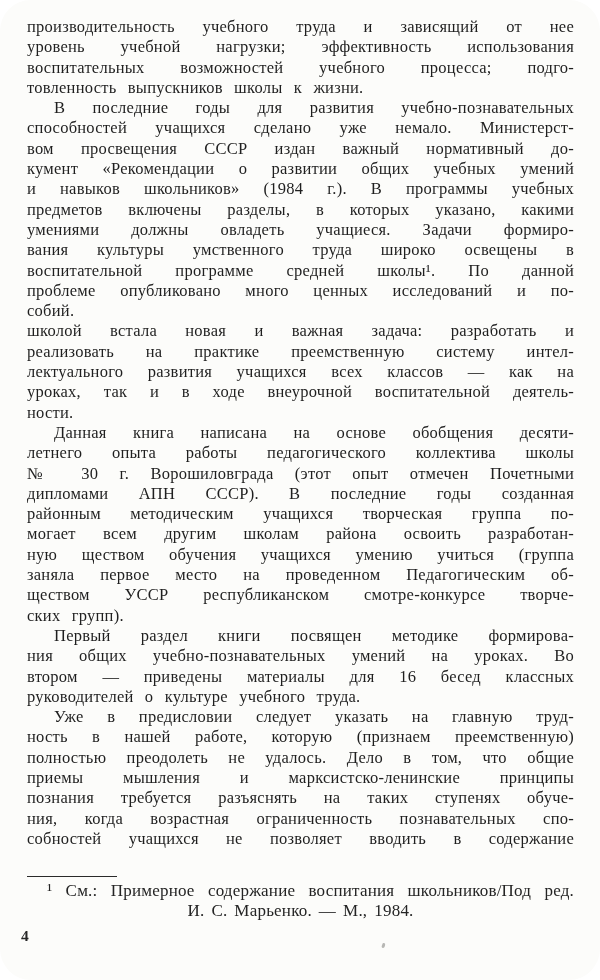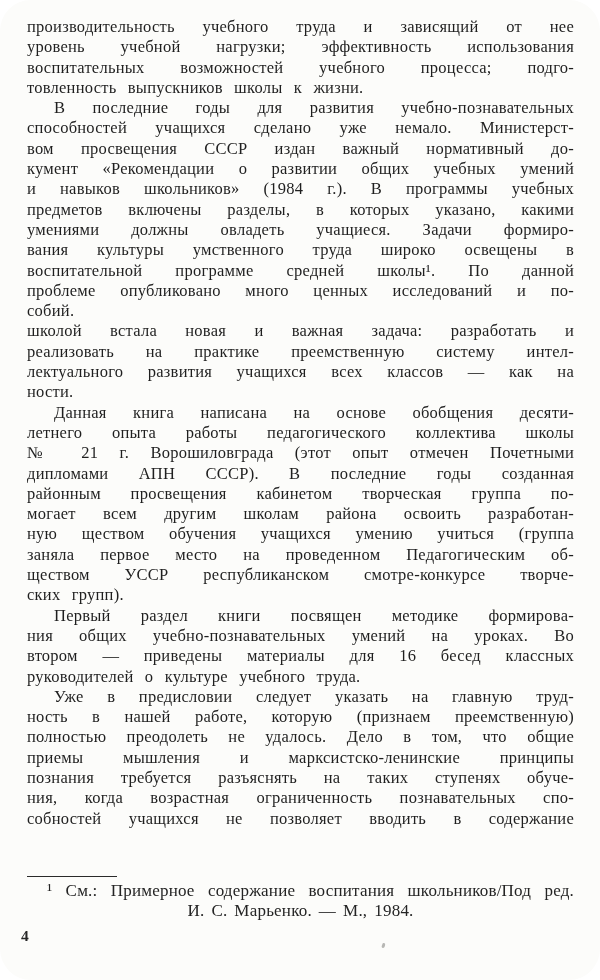--- a/index.html
+++ b/index.html
@@ -104,28 +104,29 @@
         <div class="line">умениями должны овладеть учащиеся. Задачи формиро-</div>
         <div class="line">вания культуры умственного труда широко освещены в</div>
         <div class="line">воспитательной программе средней школы¹. По данной</div>
         <div class="line">проблеме опубликовано много ценных исследований и по-</div>
         <div class="line last">собий.</div>
       </div>
       <div class="paragraph">
         <div class="line">школой встала новая и важная задача: разработать и</div>
         <div class="line">реализовать на практике преемственную систему интел-</div>
         <div class="line">лектуального развития учащихся всех классов — как на</div>
+        <div class="line">уроках, так и в ходе внеурочной воспитательной деятель-</div>
         <div class="line last">ности.</div>
       </div>
       <div class="paragraph">
         <div class="line indent">Данная книга написана на основе обобщения десяти-</div>
         <div class="line">летнего опыта работы педагогического коллектива школы</div>
-        <div class="line">№ 21 г. Ворошиловграда (этот опыт отмечен Почетными</div>
+        <div class="line">№ 30 г. Ворошиловграда (этот опыт отмечен Почетными</div>
         <div class="line">дипломами АПН СССР). В последние годы созданная</div>
-        <div class="line">районным просвещения кабинетом творческая группа по-</div>
+        <div class="line">районным методическим учащихся творческая группа по-</div>
         <div class="line">могает всем другим школам района освоить разработан-</div>
         <div class="line">ную ществом обучения учащихся умению учиться (группа</div>
         <div class="line">заняла первое место на проведенном Педагогическим об-</div>
         <div class="line">ществом УССР республиканском смотре-конкурсе творче-</div>
         <div class="line last">ских групп).</div>
       </div>
       <div class="paragraph">
         <div class="line indent">Первый раздел книги посвящен методике формирова-</div>
         <div class="line">ния общих учебно-познавательных умений на уроках. Во</div>
         <div class="line">втором — приведены материалы для 16 бесед классных</div>

